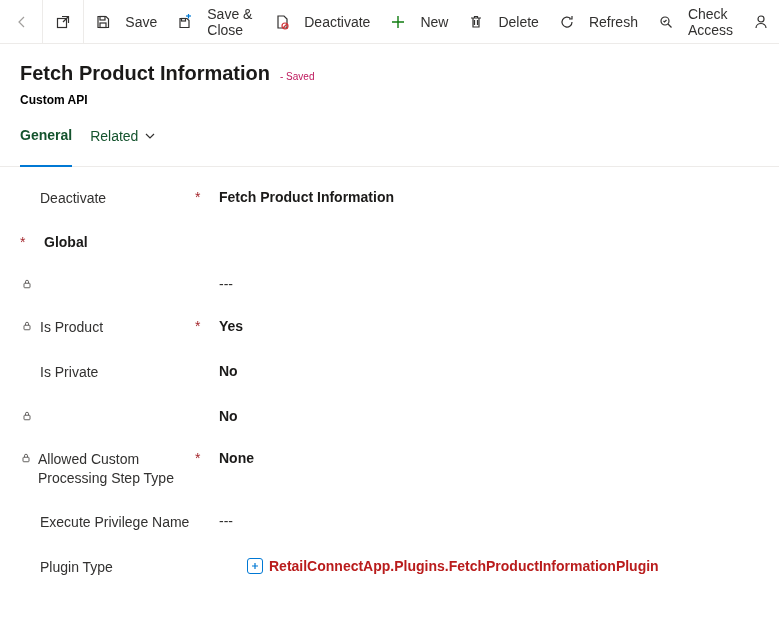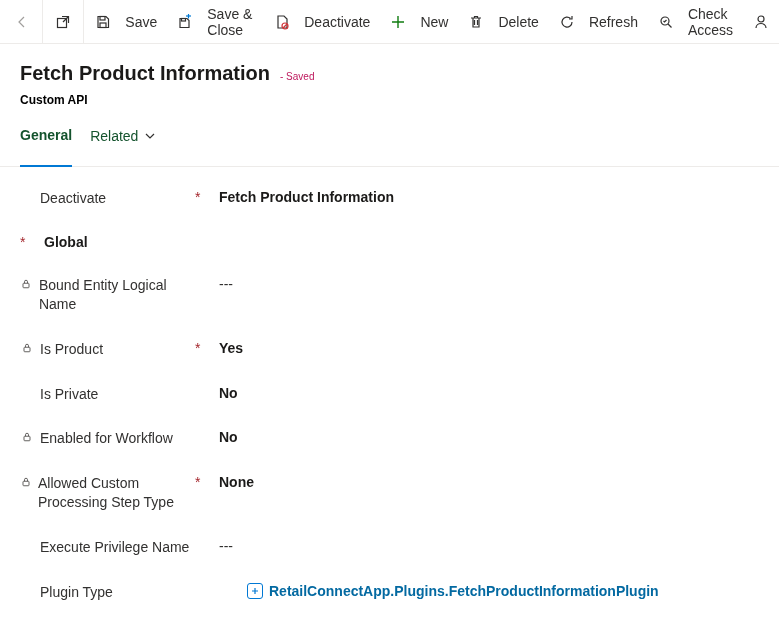--- a/index.html
+++ b/index.html
@@ -123,21 +123,21 @@
   }
   .value-col {
     font-weight: 600;
     color: #1b1a19;
   }
   .value-empty {
     color: #323130;
     font-weight: 400;
   }
   .link-value {
-    color: #0369a1;
+    color: #b91c1c;
     font-weight: 600;
     display: flex;
     align-items: center;
     gap: 6px;
     cursor: pointer;
     padding-left: 28px;
   }
   .link-badge {
     width: 16px;
     height: 16px;
@@ -287,21 +287,20 @@
   </div>
 
   <div class="field">
     <div class="label-col">
       <span class="lock-slot">
         <svg width="12" height="12" viewBox="0 0 16 16" fill="none" stroke="#605e5c" stroke-width="1.3">
             <rect x="4" y="7" width="8" height="6" rx="1"></rect>
             <path d="M6 7V5a2 2 0 0 1 4 0v2"></path>
           </svg>
       </span>
-      <span class="label-text">Bound Entity Logical Name</span>
     </div>
     <div class="req-col"></div>
     <div class="value-col value-empty">---</div>
   </div>
 
   <div class="field">
     <div class="label-col">
       <span class="lock-slot">
         <svg width="12" height="12" viewBox="0 0 16 16" fill="none" stroke="#605e5c" stroke-width="1.3">
             <rect x="4" y="7" width="8" height="6" rx="1"></rect>
@@ -324,21 +323,20 @@
   </div>
 
   <div class="field">
     <div class="label-col">
       <span class="lock-slot">
         <svg width="12" height="12" viewBox="0 0 16 16" fill="none" stroke="#605e5c" stroke-width="1.3">
             <rect x="4" y="7" width="8" height="6" rx="1"></rect>
             <path d="M6 7V5a2 2 0 0 1 4 0v2"></path>
           </svg>
       </span>
-      <span class="label-text">Enabled for Workflow</span>
     </div>
     <div class="req-col"></div>
     <div class="value-col">No</div>
   </div>
 
   <div class="field">
     <div class="label-col">
       <span class="lock-slot">
         <svg width="12" height="12" viewBox="0 0 16 16" fill="none" stroke="#605e5c" stroke-width="1.3">
             <rect x="4" y="7" width="8" height="6" rx="1"></rect>

